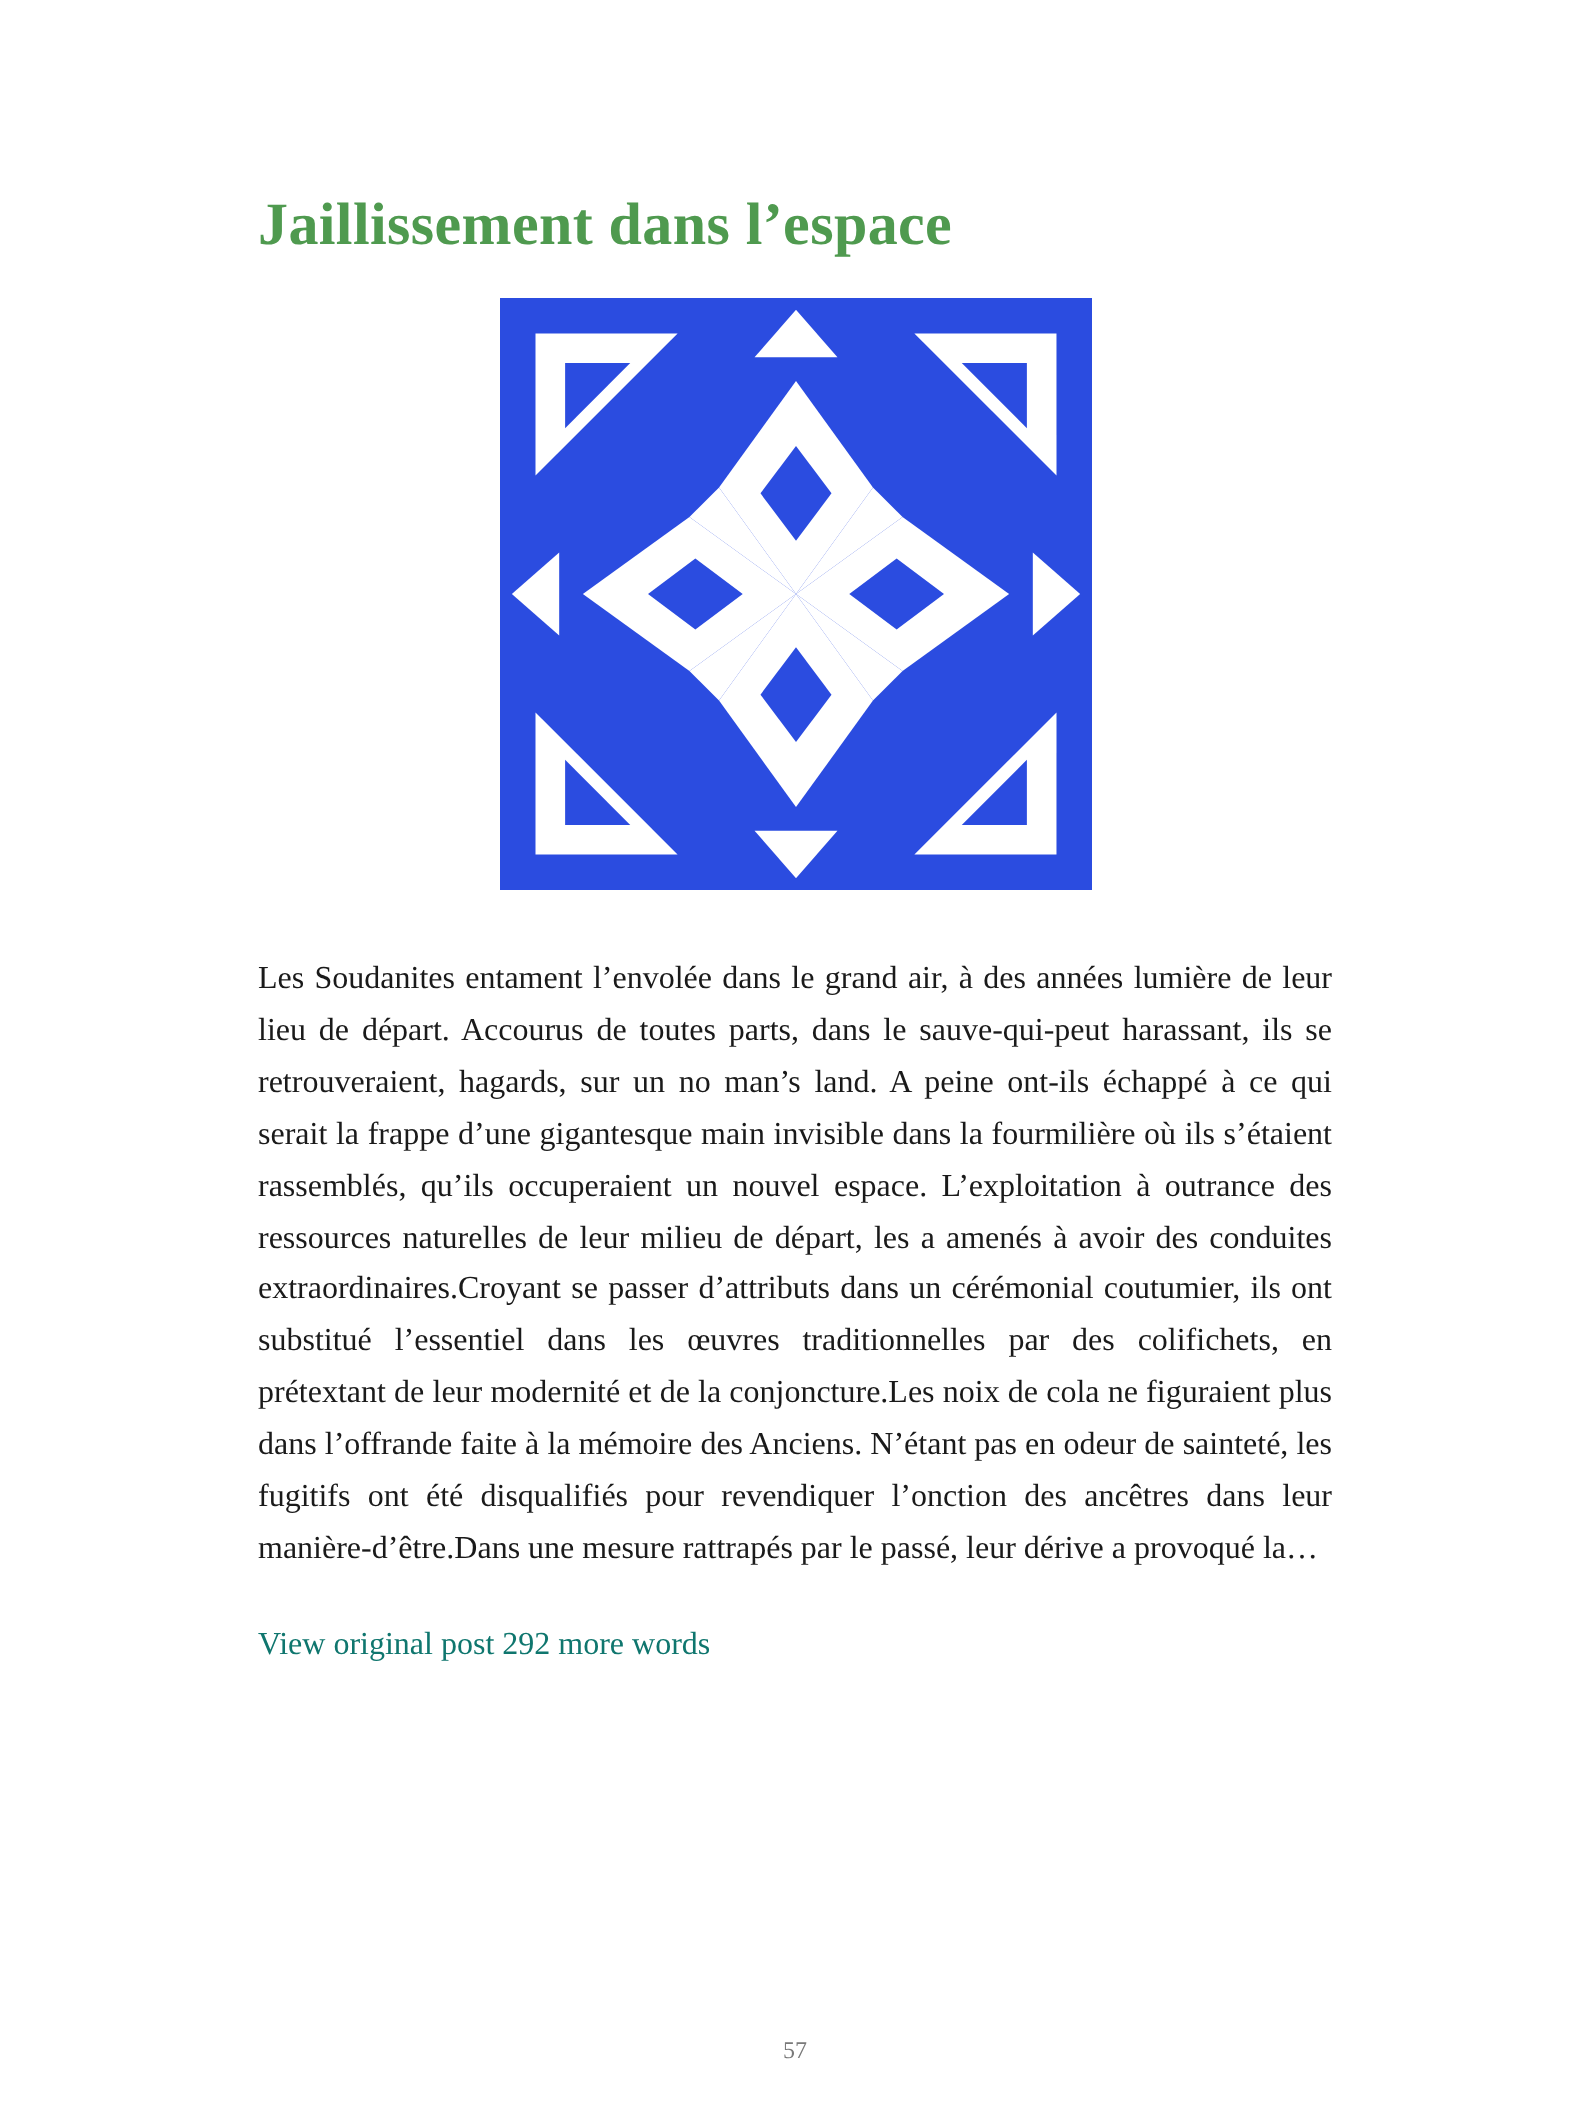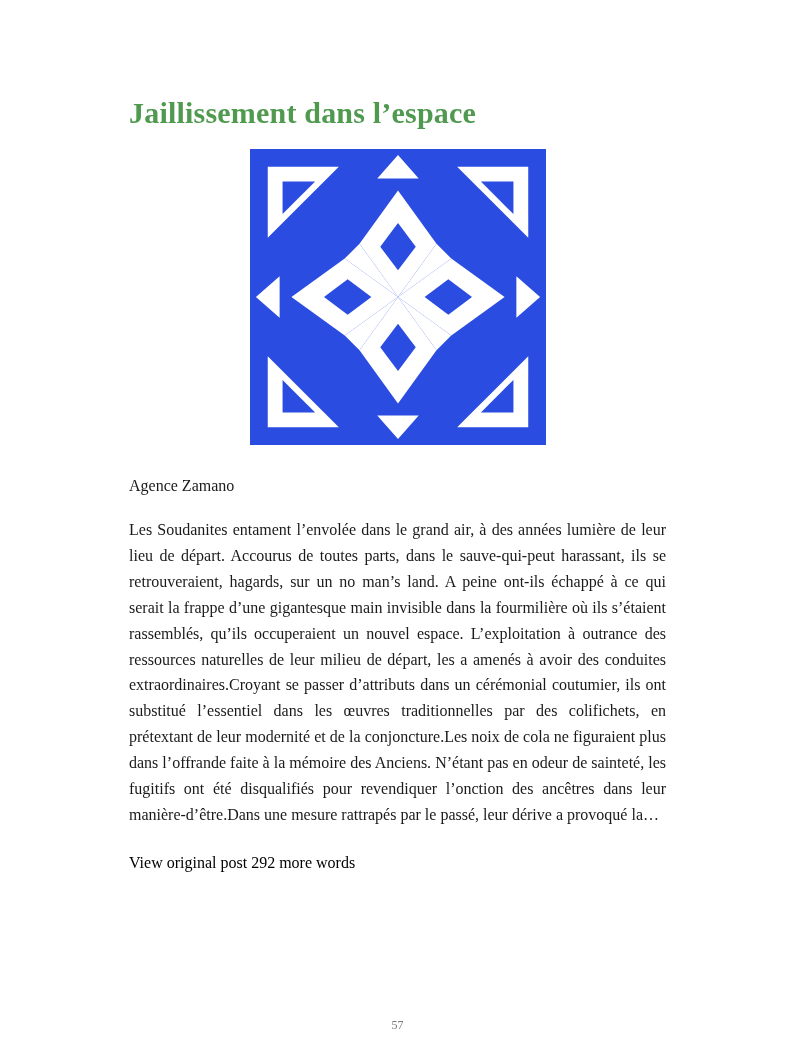--- a/index.html
+++ b/index.html
@@ -62,21 +62,21 @@
     line-height: 1.62;
     text-align: justify;
     text-justify: inter-word;
     margin: 0 0 26px 0;
     color: #1a1a1a;
     hyphens: none;
   }
   .readmore {
     font-size: 16px;
     margin: 0;
-    color: #000000;
+    color: #0f766e;
   }
   .page-number {
     position: absolute;
     left: 0;
     right: 0;
     top: 1018px;
     text-align: center;
     font-size: 12px;
     color: #7a7a7a;
     font-family: Liberation Serif, serif;
@@ -131,21 +131,20 @@
           <g fill="#ffffff">
             <path d="M50 2 L57 10 L43 10 Z"></path>
             <path d="M50 98 L43 90 L57 90 Z"></path>
             <path d="M2 50 L10 43 L10 57 Z"></path>
             <path d="M98 50 L90 57 L90 43 Z"></path>
           </g>
         </svg>
       </div>
     </div>
 
-    <p class="byline">Agence Zamano</p>
 
     <p class="body-text">Les Soudanites entament l’envolée dans le grand air, à des années lumière de leur lieu de départ. Accourus de toutes parts, dans le sauve-qui-peut harassant, ils se retrouveraient, hagards, sur un no man’s land. A peine ont-ils échappé à ce qui serait la frappe d’une gigantesque main invisible dans la fourmilière où ils s’étaient rassemblés, qu’ils occuperaient un nouvel espace. L’exploitation à outrance des ressources naturelles de leur milieu de départ, les a amenés à avoir des conduites extraordinaires.Croyant se passer d’attributs dans un cérémonial coutumier, ils ont substitué l’essentiel dans les œuvres traditionnelles par des colifichets, en prétextant de leur modernité et de la conjoncture.Les noix de cola ne figuraient plus dans l’offrande faite à la mémoire des Anciens. N’étant pas en odeur de sainteté, les fugitifs ont été disqualifiés pour revendiquer l’onction des ancêtres dans leur manière-d’être.Dans une mesure rattrapés par le passé, leur dérive a provoqué la…</p>
 
     <p class="readmore">View original post 292 more words</p>
 
   </div>
 
   <div class="page-number">57</div>
 </div>
 

